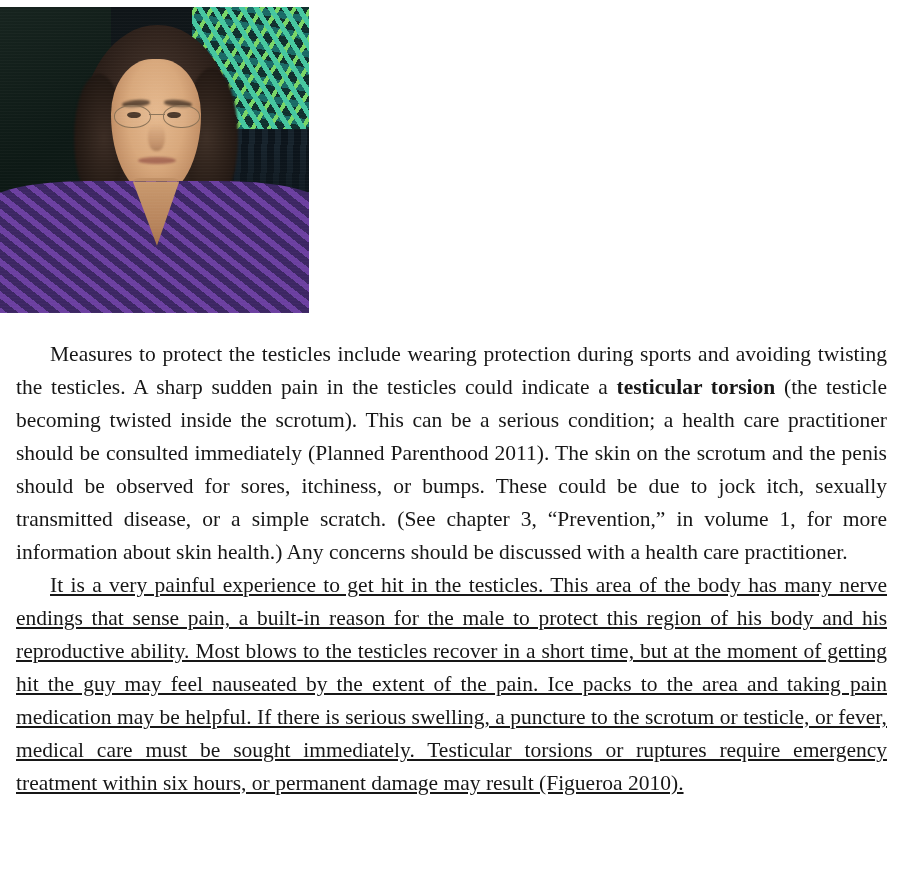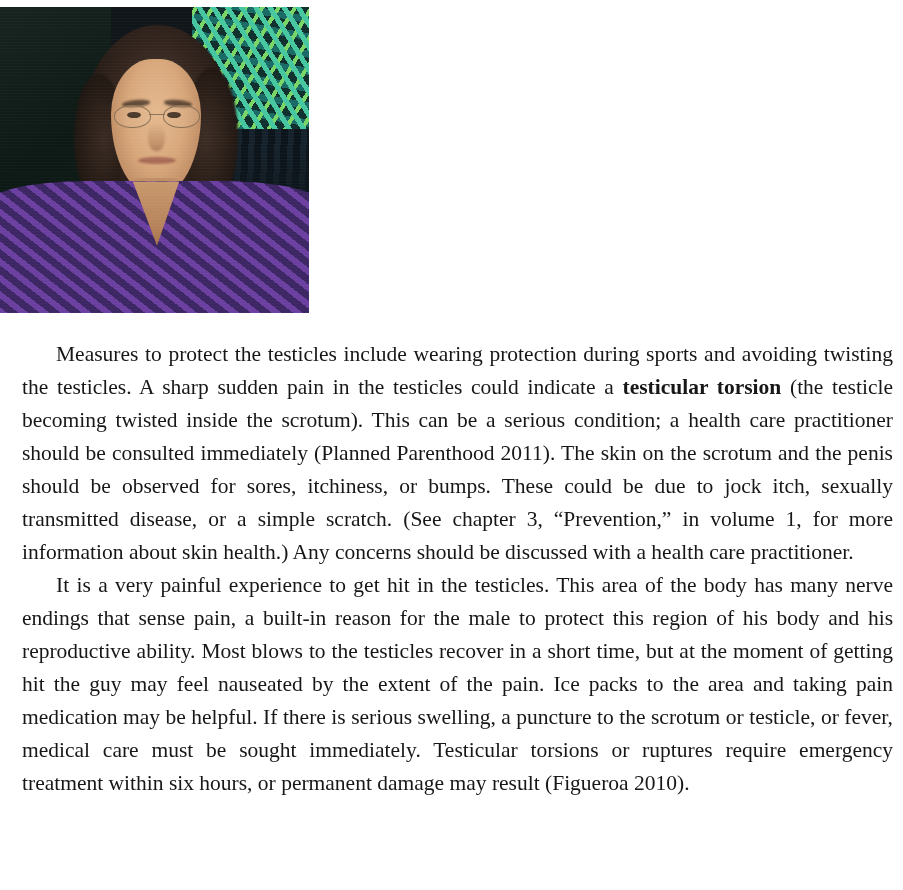--- a/index.html
+++ b/index.html
@@ -215,35 +215,35 @@
     position: absolute;
     inset: 0;
     background-image:
       repeating-linear-gradient(0deg, rgba(255,255,255,0.025) 0px, rgba(255,255,255,0.025) 1px, transparent 1px, transparent 3px);
     pointer-events: none;
   }
 
   
   .body-text {
     position: absolute;
-    left: 22px;
+    left: 16px;
     top: 338px;
     width: 871px;
   }
   .para {
     margin: 0;
     font-size: 21.5px;
     line-height: 33px;
     text-align: justify;
     text-justify: inter-word;
     text-indent: 34px;
     color: #171717;
     -webkit-font-smoothing: antialiased;
   }
-  .para:last-child { text-align: justify; }
+  .para:last-child { text-align: justify; text-decoration: underline; }
   .para b { font-weight: 700; }
 </style>
 </head>
 <body>
 
 <div class="page">
 
   <div class="photo-wrap">
     <div class="photo-canvas">
       <div class="bg-left"></div>

